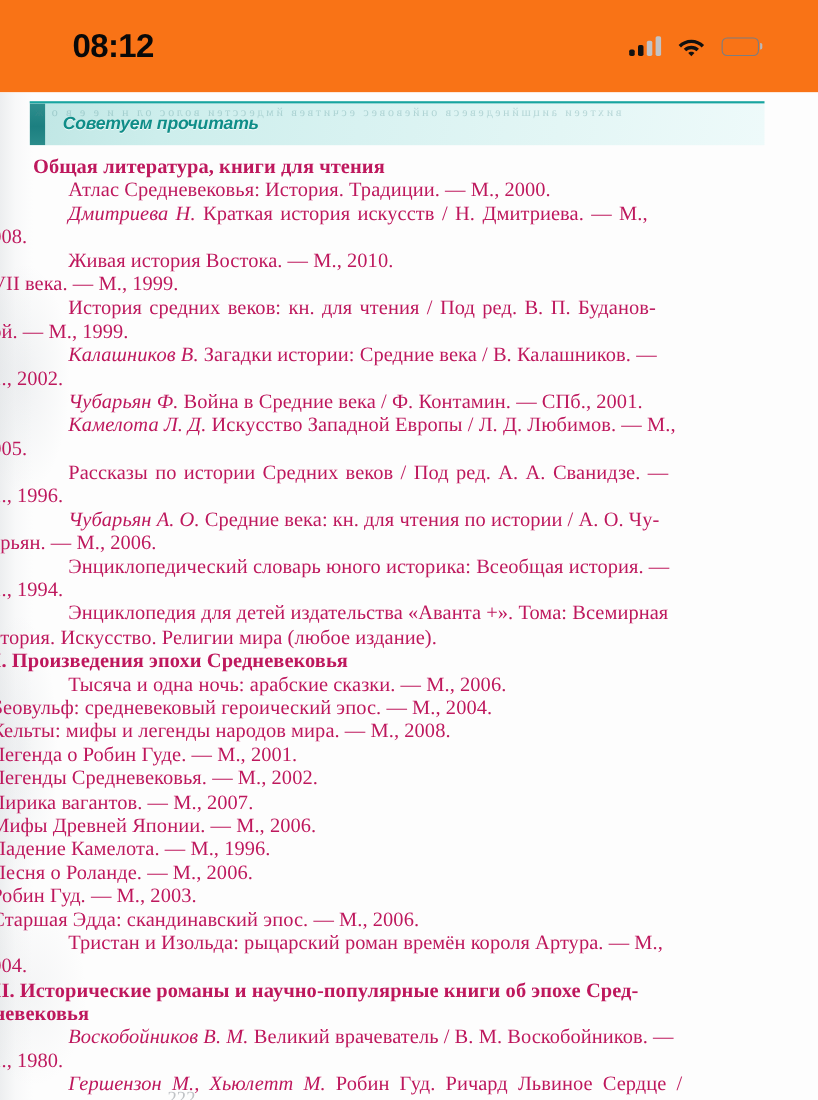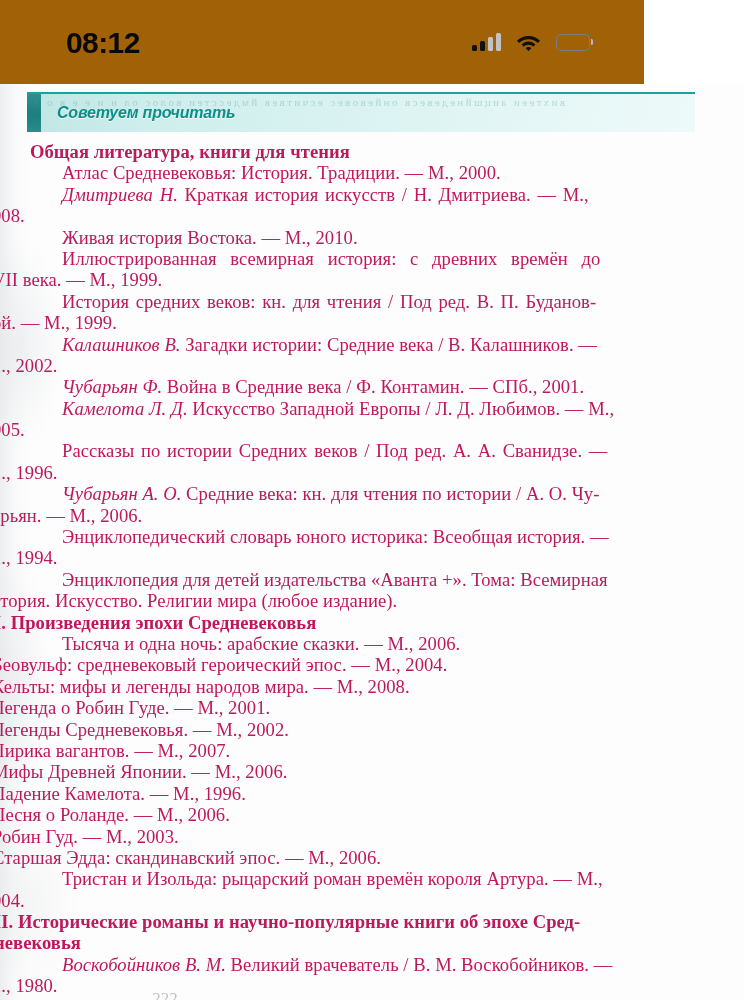--- a/index.html
+++ b/index.html
@@ -14,28 +14,28 @@
     overflow: hidden;
     font-family: "Liberation Serif", "DejaVu Serif", serif;
     position: relative;
     -webkit-font-smoothing: antialiased;
   }
 
   
   .status-bar {
     position: absolute;
     top: 0; left: 0;
-    width: 644px;
+    width: 744px;
     height: 84px;
     display: flex;
     align-items: center;
     justify-content: space-between;
     padding: 0 54px 0 66px;
     box-sizing: border-box;
-    background: #a16207;
+    background: #f97316;
   }
   .status-time {
     font-family: "Liberation Sans", "DejaVu Sans", sans-serif;
     font-size: 30px;
     font-weight: 700;
     letter-spacing: -0.6px;
     color: #090909;
     line-height: 1;
     margin-top: 2px;
   }
@@ -243,21 +243,20 @@
     <span class="ghost">вихтееи аицшйнедевесв онйевовес есчитвев ймдесстеи  волос ол н  и е е в о ж е в м о о м  м и сев</span>
     <span class="banner-title">Советуем прочитать</span>
   </div>
 
   <div class="textblock">
       <div class="ln head">Общая литература, книги для чтения</div>
       <div class="ln ind">Атлас Средневековья: История. Традиции. — М., 2000.</div>
       <div class="ln ind wide3"><span class="it">Дмитриева Н.</span> Краткая история искусств / Н. Дмитриева. — М.,</div>
       <div class="ln cont">008.</div>
       <div class="ln ind">Живая история Востока. — М., 2010.</div>
-      <div class="ln ind wide">Иллюстрированная всемирная история: с древних времён до</div>
       <div class="ln cont">VII века. — М., 1999.</div>
       <div class="ln ind wide3">История средних веков: кн. для чтения / Под ред. В. П. Буданов-</div>
       <div class="ln cont">ой. — М., 1999.</div>
       <div class="ln ind"><span class="it">Калашников В.</span> Загадки истории: Средние века / В. Калашников. —</div>
       <div class="ln cont">1., 2002.</div>
       <div class="ln ind"><span class="it">Чубарьян Ф.</span> Война в Средние века / Ф. Контамин. — СПб., 2001.</div>
       <div class="ln ind"><span class="it">Камелота Л. Д.</span> Искусство Западной Европы / Л. Д. Любимов. — М.,</div>
       <div class="ln cont">005.</div>
       <div class="ln ind wide3">Рассказы по истории Средних веков / Под ред. А. А. Сванидзе. —</div>
       <div class="ln cont">1., 1996.</div>

